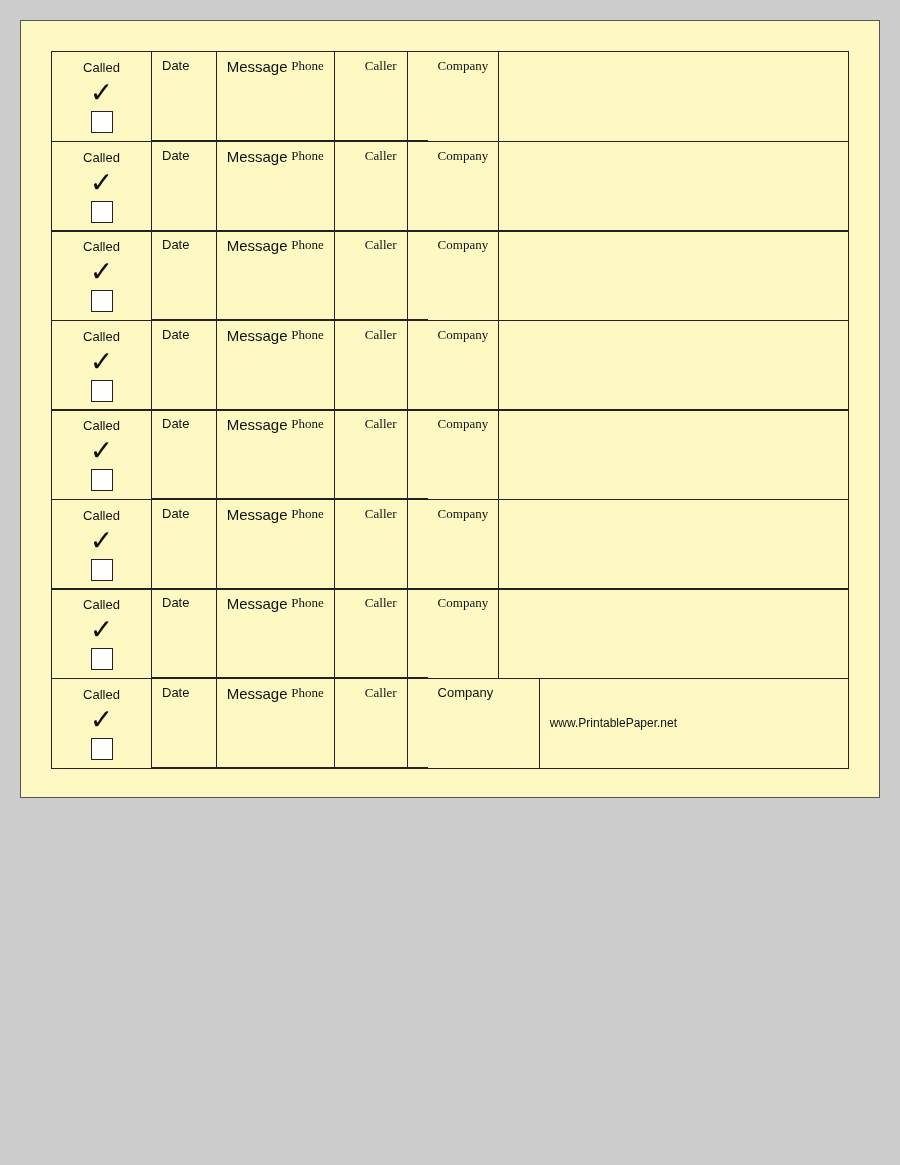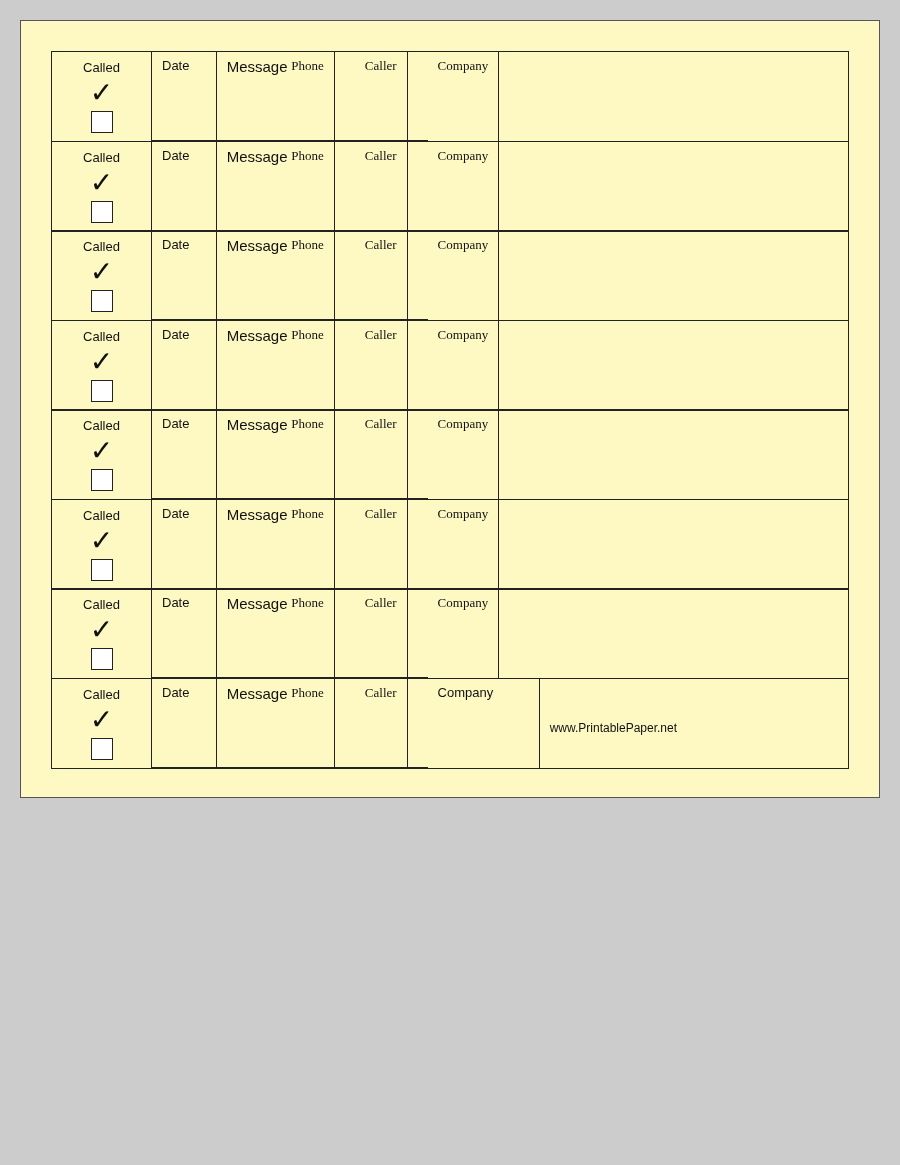--- a/index.html
+++ b/index.html
@@ -313,20 +313,20 @@
           <div class="field-row">
             <div class="field-left">Phone</div>
             <div class="field-right"></div>
           </div>
           <div class="field-row">
             <div class="field-left">Caller</div>
             <div class="field-right"></div>
           </div>
           <div class="field-row-last">
             <div class="field-left">Company</div>
-            <div class="field-right" style="display: flex; justify-content: flex-end; align-items: flex-start; margin-top: 36px;">
+            <div class="field-right" style="display: flex; justify-content: flex-end; align-items: center;">
               <span class="website">www.PrintablePaper.net</span>
             </div>
           </div>
         </div>
       </div>
     </div>
 </div>
 
 </body></html>

